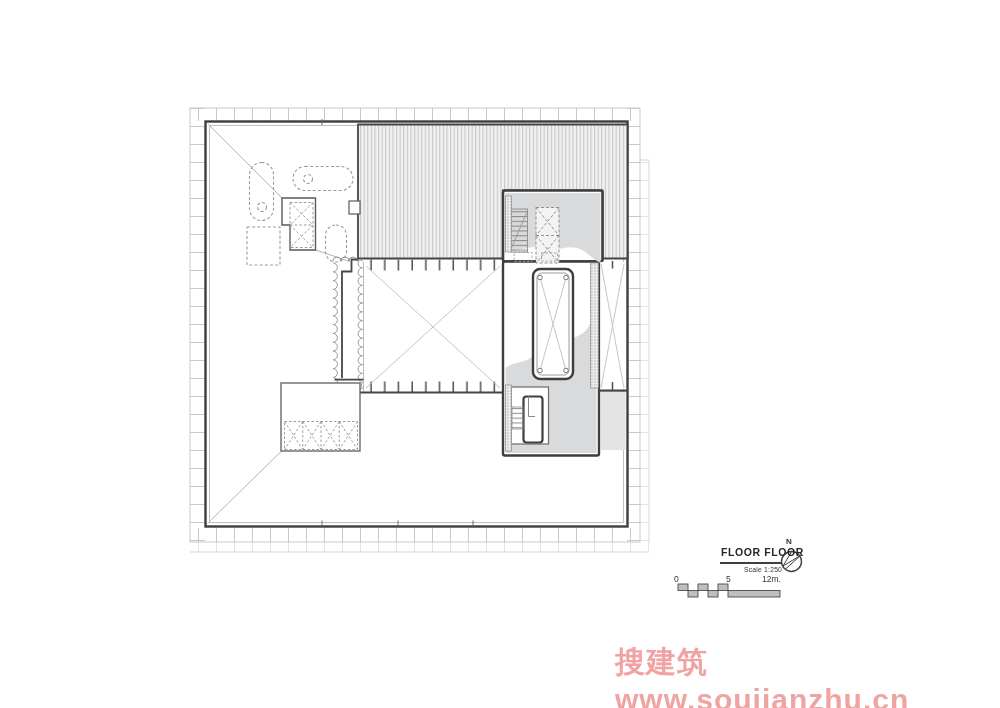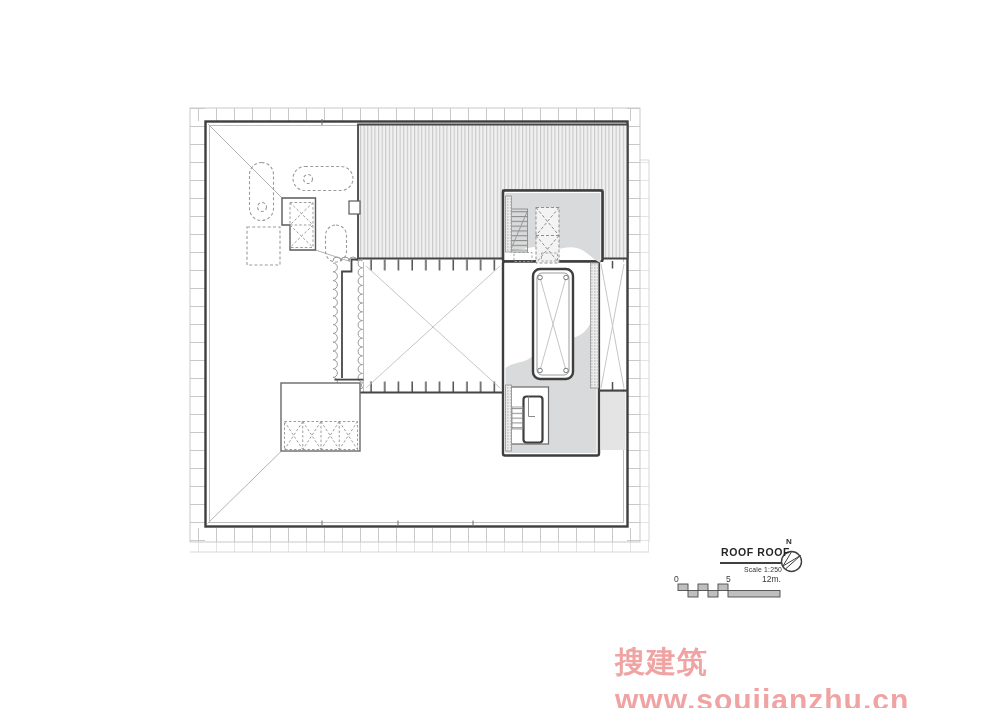--- a/index.html
+++ b/index.html
@@ -205,21 +205,21 @@
   <g fill="#bfbfbf" stroke="#4a4a4a" stroke-width="0.9">
     <rect x="678" y="584" width="10" height="6.5"></rect>
     <rect x="698" y="584" width="10" height="6.5"></rect>
     <rect x="718" y="584" width="10" height="6.5"></rect>
     <rect x="688" y="590.5" width="10" height="6.5"></rect>
     <rect x="708" y="590.5" width="10" height="6.5"></rect>
     <rect x="728" y="590.5" width="52" height="6.5"></rect>
   </g>
 </svg>
 
-<div class="txt title" style="left:721px;top:546px;">ROOF ROOF</div>
+<div class="txt title" style="left:721px;top:546px;">FLOOR FLOOR</div>
 <div class="rule" style="left:720px;top:562px;width:61px;"></div>
 <div class="txt scale-label" style="left:744px;top:565.5px;">Scale 1:250</div>
 <div class="txt north-label" style="left:786px;top:537px;">N</div>
 <div class="txt num" style="left:674px;top:574px;">0</div>
 <div class="txt num" style="left:726px;top:574px;">5</div>
 <div class="txt num" style="left:762px;top:574px;">12m.</div>
 <div class="watermark" style="left: 615px; top: 642px; color: rgb(239, 163, 163);">搜建筑 www.soujianzhu.cn</div>
 
 </div>
 

